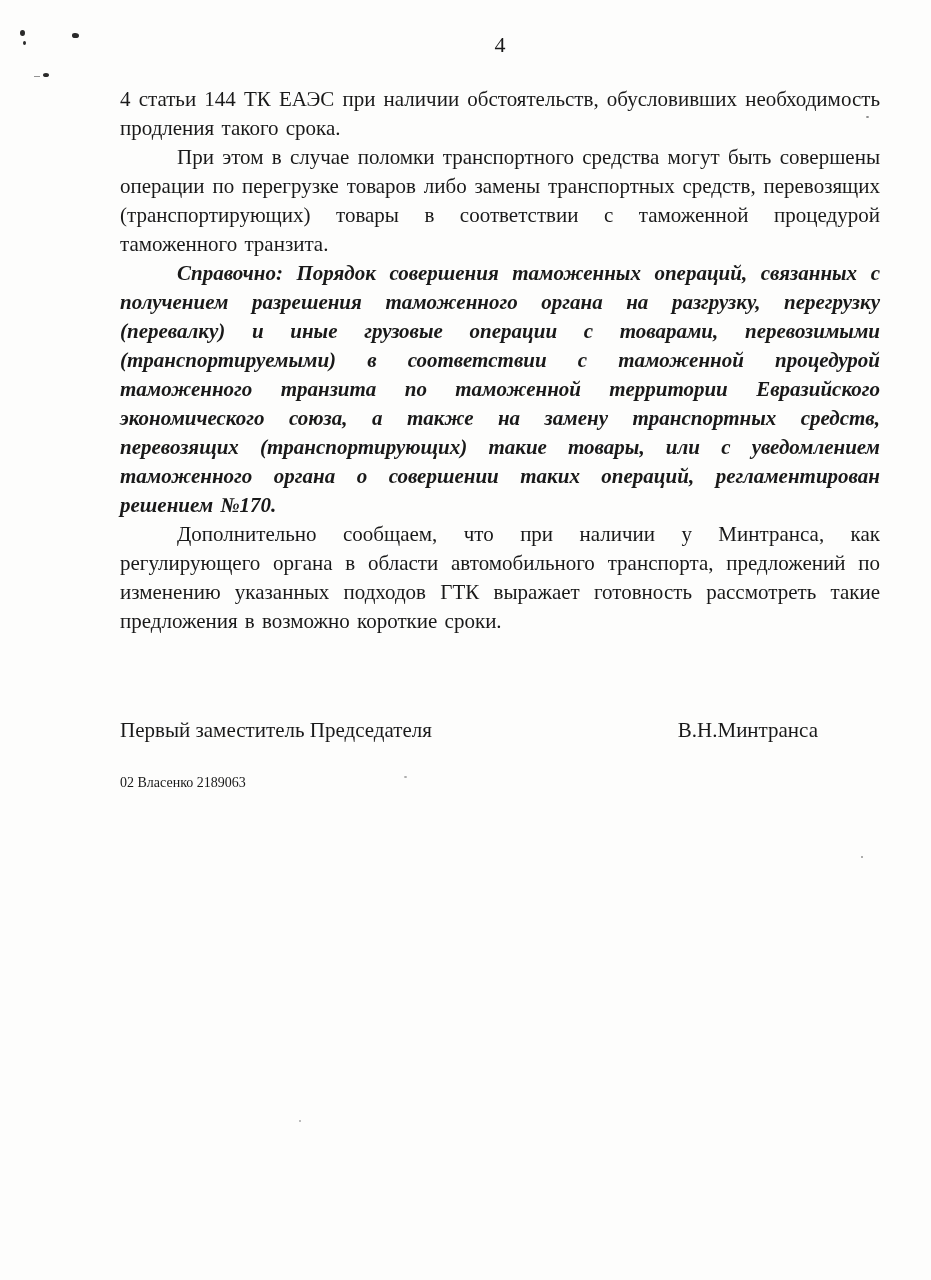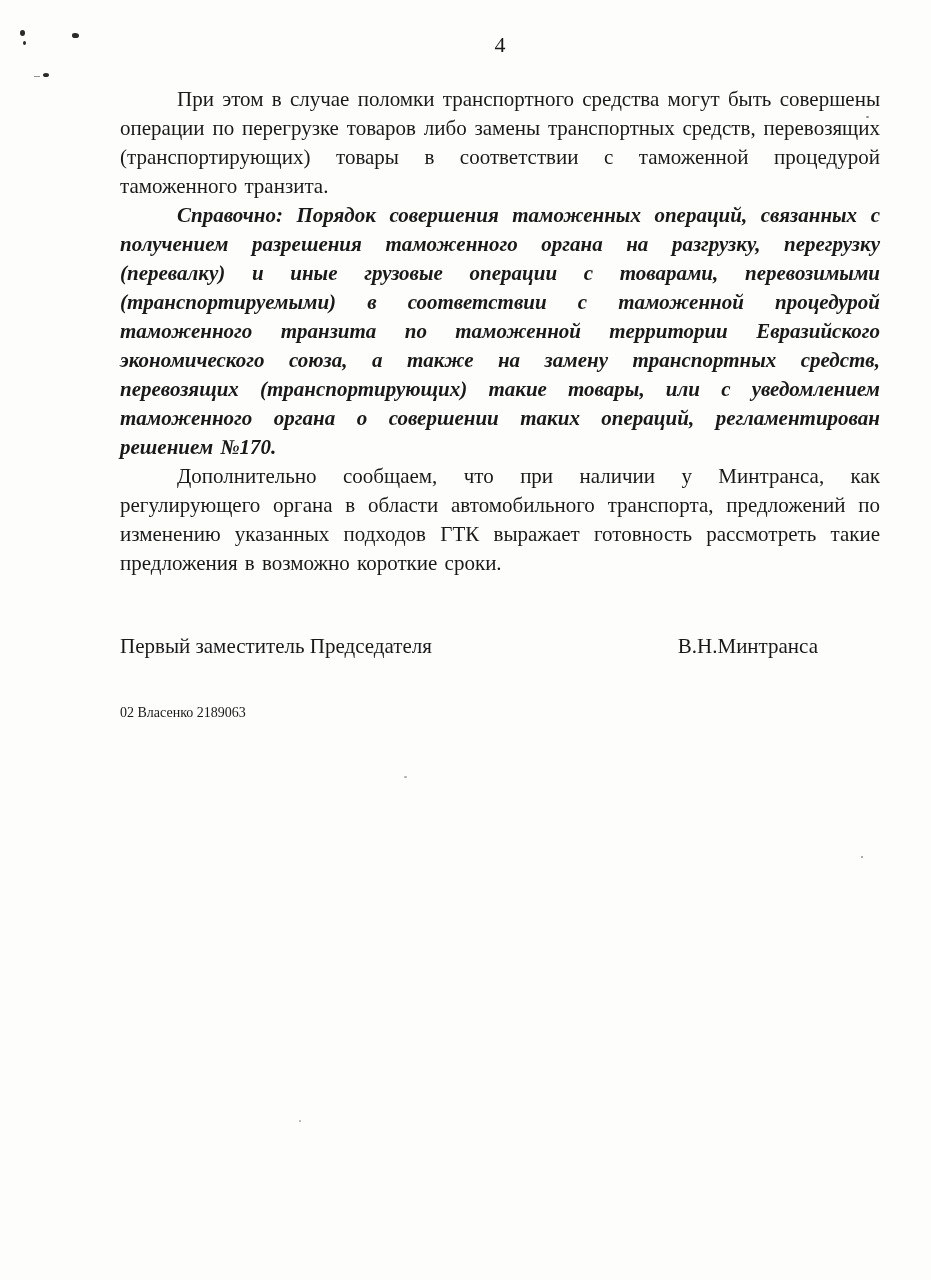--- a/index.html
+++ b/index.html
@@ -37,32 +37,32 @@
     word-spacing: 2px;
   }
   .body-text p.indent {
     text-indent: 57px;
   }
   .body-text p.italic {
     font-style: italic;
     font-weight: bold;
   }
   .signature-row {
-    margin-top: 54px;
+    margin-top: 80px;
     display: flex;
     justify-content: space-between;
     align-items: baseline;
     font-size: 21px;
     line-height: 29px;
   }
   .signature-row .sig-name {
     margin-right: 62px;
   }
   .reference-note {
-    margin-top: 43px;
+    margin-top: 29px;
     font-size: 14px;
     line-height: 18px;
   }
   
   .speck {
     position: absolute;
     background: #2a2a2a;
     border-radius: 50%;
   }
   .s1 { left: 20px;  top: 30px;  width: 5px; height: 6px; }
@@ -88,20 +88,21 @@
   <div class="speck s6"></div>
   <div class="speck s7"></div>
   <div class="speck s8"></div>
   <div class="speck s9"></div>
 
   <div class="content">
 
     <div class="page-number">4</div>
 
     <div class="body-text">
+      <p>4 статьи 144 ТК ЕАЭС при наличии обстоятельств, обусловивших необходимость продления такого срока.</p>
       <p class="indent">При этом в случае поломки транспортного средства могут быть совершены операции по перегрузке товаров либо  замены транспортных средств, перевозящих (транспортирующих) товары в соответствии с таможенной процедурой таможенного транзита.</p>
       <p class="indent italic">Справочно: Порядок совершения таможенных операций, связанных с получением разрешения таможенного органа на разгрузку, перегрузку (перевалку) и иные грузовые операции с товарами, перевозимыми (транспортируемыми) в соответствии с таможенной процедурой таможенного транзита по таможенной территории Евразийского экономического союза, а также на замену транспортных средств, перевозящих (транспортирующих) такие товары, или с уведомлением таможенного органа о совершении таких операций,  регламентирован решением №170.</p>
       <p class="indent">Дополнительно сообщаем, что при наличии у Минтранса, как регулирующего органа в области автомобильного транспорта, предложений по изменению указанных подходов ГТК выражает готовность рассмотреть такие предложения в возможно короткие сроки.</p>
     </div>
 
     <div class="signature-row">
       <span class="sig-title">Первый заместитель Председателя</span>
       <span class="sig-name">В.Н.Минтранса</span>
     </div>
 

